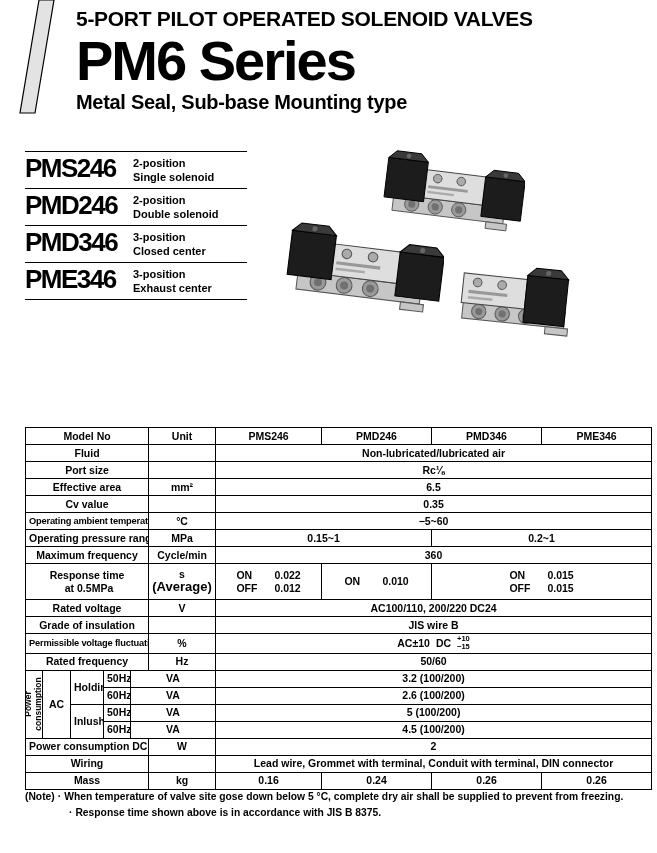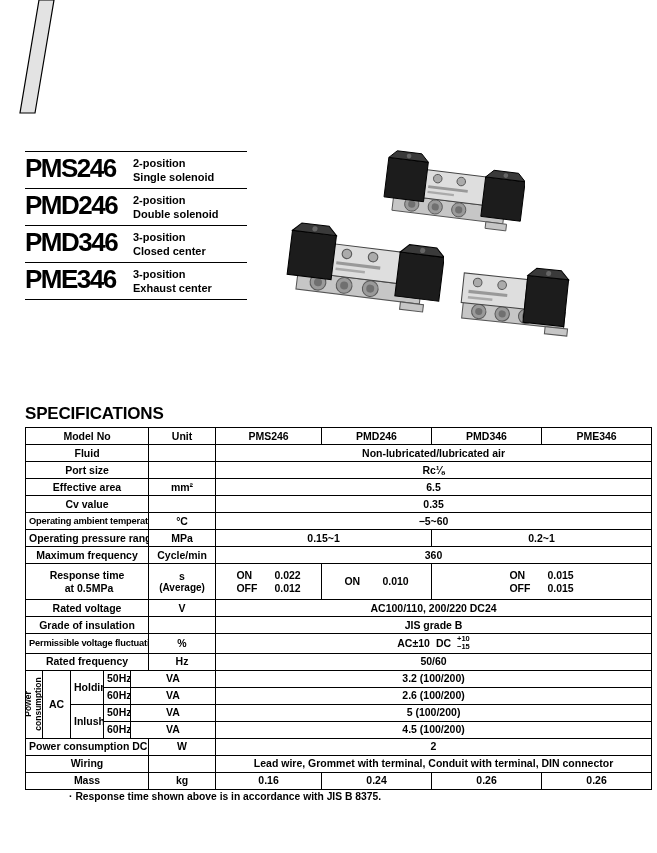--- a/index.html
+++ b/index.html
@@ -41,37 +41,42 @@
   td.lbl { text-align:left; padding-left:6px; }
   td.cond { font-size:9.3px; letter-spacing:-0.2px; }
   td.rot { position:relative; padding:0; }
   td.rot .vert {
     position:absolute; left:50%; top:50%; width:68px;
     transform:translate(-50%,-50%) rotate(-90deg);
     font-size:8.5px; line-height:1.12; text-align:center; white-space:normal;
   }
   .rt-line { display:flex; justify-content:center; gap:14px; }
   .rt-line .k { min-width:24px; text-align:left; }
-  .unit-sub { font-size:10px; }
+  .unit-sub { font-size:13px; }
   .fluct { display:flex; justify-content:center; align-items:center; gap:6px; }
   .stack { display:inline-flex; flex-direction:column; font-size:7.5px; line-height:1.1; text-align:center; }
   
   .notes { position:absolute; left:25px; top:789px; width:626px; font-size:10.3px; font-weight:700; line-height:15.5px; }
   .note-indent { padding-left:41px; }
   .bull { padding:0 3px; }
 </style>
 </head>
 <body>
 
 <div id="page">
 
   <svg class="stripe" width="80" height="116">
     <polygon points="39,0 54,0 35,113 20,113" fill="var(--stripe_fill)" stroke="var(--ink)" stroke-width="1.2"></polygon>
   </svg>
 
+  <div class="hdr">
+    <div class="hdr-eyebrow">5-PORT PILOT OPERATED SOLENOID VALVES</div>
+    <div class="hdr-title">PM6 Series</div>
+    <div class="hdr-sub">Metal Seal, Sub-base Mounting type</div>
+  </div>
 
   <div class="model-list">
     <div class="model-row">
       <div class="model-name">PMS246</div>
       <div class="model-desc">
         <div>2-position</div>
         <div>Single solenoid</div>
       </div>
     </div>
     <div class="model-row">
@@ -159,21 +164,20 @@
       <circle cx="16" cy="30" r="4.2" fill="var(--screw)" stroke="#555"></circle>
         <circle cx="40" cy="30" r="4.2" fill="var(--screw)" stroke="#555"></circle>
       <rect x="8" y="38" width="38" height="3" fill="#999"></rect>
         <rect x="8" y="44" width="24" height="2.5" fill="#aaa"></rect>
       <rect x="64" y="18" width="40" height="46" fill="var(--solenoid_dark)" stroke="#000"></rect>
       <polygon points="64,18 72,10 96,10 104,18" fill="var(--solenoid_cap)" stroke="#000"></polygon>
       <circle cx="84" cy="14" r="2.5" fill="#666"></circle>
     </g>
   </svg>
 
-  <div class="spec-heading">SPECIFICATIONS</div>
 
   <div class="spec-wrap">
     <table class="spec">
       <colgroup>
         <col style="width:17px">
           <col style="width:28px">
           <col style="width:33px">
           <col style="width:27px">
         <col style="width:18px">
           <col style="width:67px">
@@ -275,21 +279,21 @@
 
       <tr>
         <td class="lbl" colspan="5">Rated voltage</td>
         <td>V</td>
         <td colspan="4">AC100/110, 200/220  DC24</td>
       </tr>
 
       <tr>
         <td class="lbl" colspan="5">Grade of insulation</td>
         <td></td>
-        <td colspan="4">JIS grade B</td>
+        <td colspan="4">JIS wire B</td>
       </tr>
 
       <tr>
         <td class="lbl cond" colspan="5">Permissible voltage fluctuation</td>
         <td>%</td>
         <td colspan="4">
           <div class="fluct">
             <span>AC±10</span>
             <span>DC</span>
             <span class="stack">
@@ -351,18 +355,21 @@
         <td>0.16</td>
         <td>0.24</td>
         <td>0.26</td>
         <td>0.26</td>
       </tr>
     </tbody>
       </table>
   </div>
 
   <div class="notes">
+    <div class="note-line">
+      <span>(Note)</span><span class="bull">·</span><span>When temperature of valve site gose down below 5 °C, complete dry air shall be supplied to prevent from freezing.</span>
+    </div>
     <div class="note-line note-indent">
       <span class="bull">·</span><span>Response time shown above is in accordance with JIS B 8375.</span>
     </div>
   </div>
 
 </div>
 
 </body></html>

